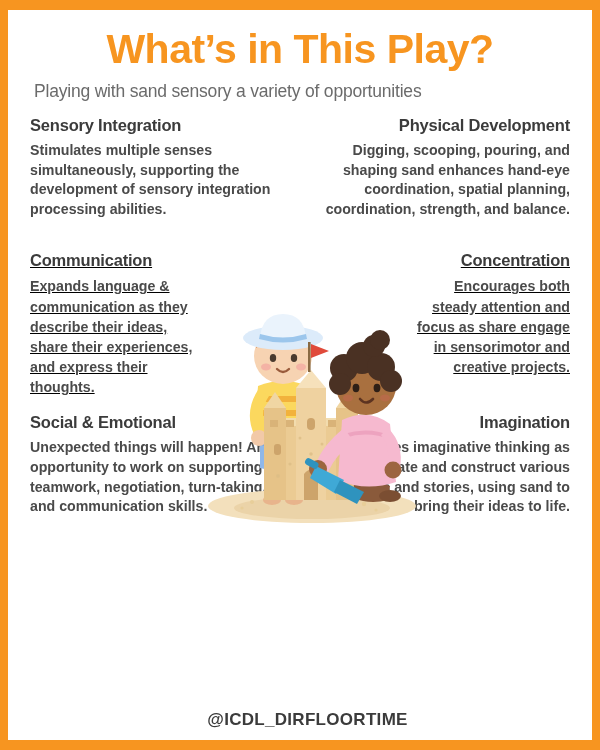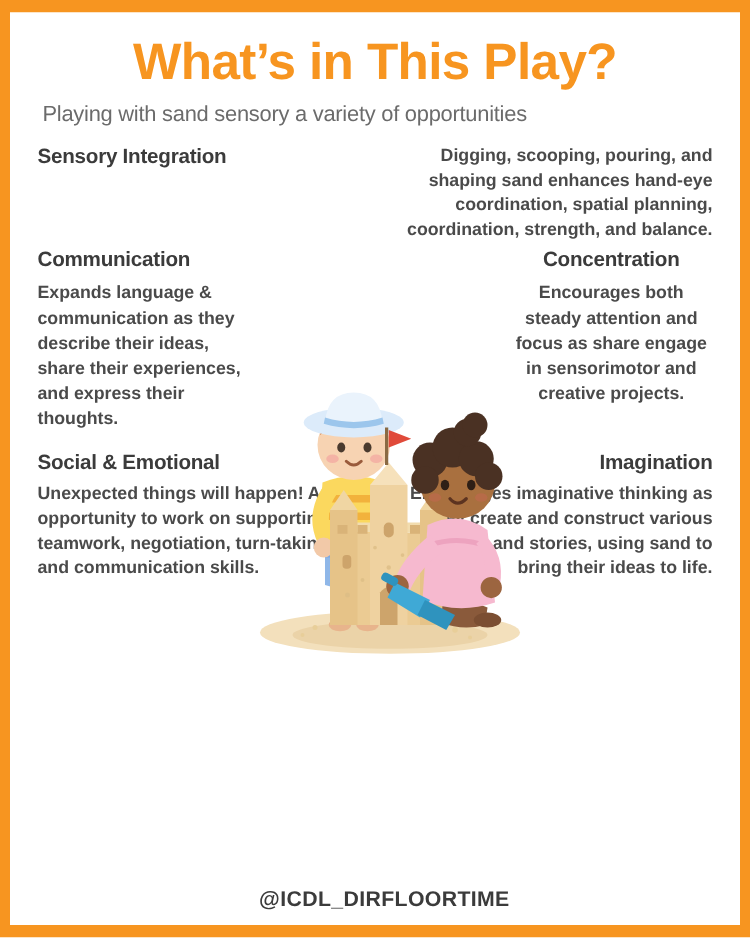--- a/index.html
+++ b/index.html
@@ -69,24 +69,24 @@
     margin-bottom: 6px;
     letter-spacing: -0.2px;
   }
   .body {
     font-size: 14.2px;
     font-weight: bold;
     color: #4a4a4a;
     line-height: 1.38;
   }
   .r1 { margin-top: 0; }
-  .r2 { margin-top: 5px; }
+  .r2 { margin-top: 32px; text-decoration: underline; }
   .r3 { margin-top: 16px; }
   .r2 .col { width: 172px; }
-  .r2 .col.right { width: 162px; text-align: center; }
+  .r2 .col.right { width: 162px; }
   .r3 .col { width: 252px; }
 
   
   .r2 .body { line-height: 1.42; }
 
   
   .art {
     position: absolute;
     left: 196px;
     top: 258px;
@@ -120,22 +120,24 @@
     <div class="header">
       <h1 class="title">What’s in This Play?</h1>
       <div class="subtitle">Playing with sand sensory a variety of opportunities</div>
     </div>
 
     <div class="grid">
 
       <div class="row r1">
         <div class="col left">
           <div class="heading">Sensory Integration</div>
+          <div class="body">Stimulates multiple senses simultaneously, supporting the development of sensory integration processing abilities.</div>
         </div>
         <div class="col right">
+          <div class="heading">Physical Development</div>
           <div class="body">Digging, scooping, pouring, and shaping sand enhances hand-eye coordination, spatial planning, coordination, strength, and balance.</div>
         </div>
       </div>
 
       <div class="row r2">
         <div class="col left">
           <div class="heading">Communication</div>
           <div class="body">Expands language &amp; communication as they describe their ideas, share their experiences, and express their thoughts.</div>
         </div>
         <div class="col right">

